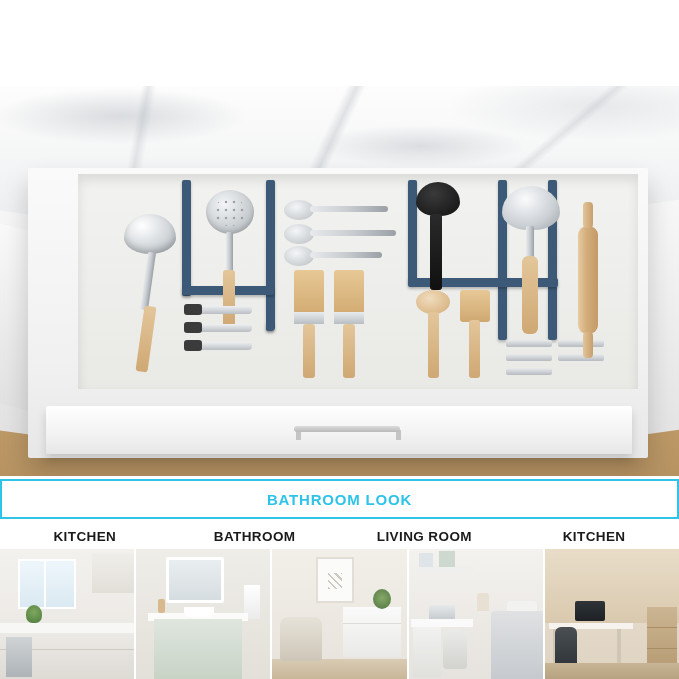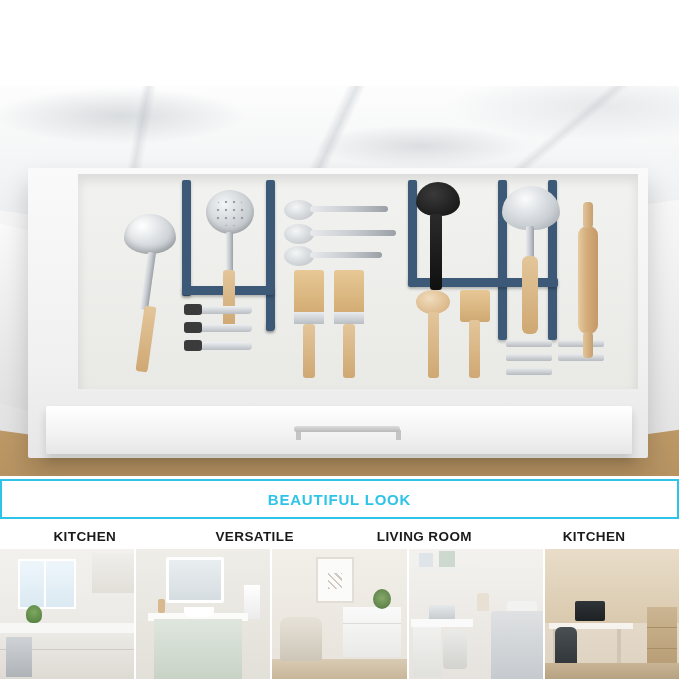--- a/index.html
+++ b/index.html
@@ -307,26 +307,26 @@
       </div>
 
       <div class="drawer-front"></div>
       <div class="handle-foot" style="left:268px;"></div>
       <div class="handle-foot" style="left:368px;"></div>
       <div class="drawer-handle"></div>
     </div>
   </div>
 
   <div class="look-bar">
-    <div class="look-title">BEAUTIFUL LOOK</div>
+    <div class="look-title">BATHROOM LOOK</div>
   </div>
 
   <div class="labels">
     <div class="label-cell">KITCHEN</div>
-    <div class="label-cell">VERSATILE</div>
+    <div class="label-cell">BATHROOM</div>
     <div class="label-cell">LIVING ROOM</div>
     <div class="label-cell">KITCHEN</div>
   </div>
 
   <div class="rooms">
 
     <div class="room r-kitchen">
       <div class="k-window"></div>
       <div class="k-upper"></div>
       <div class="k-plant"></div>

